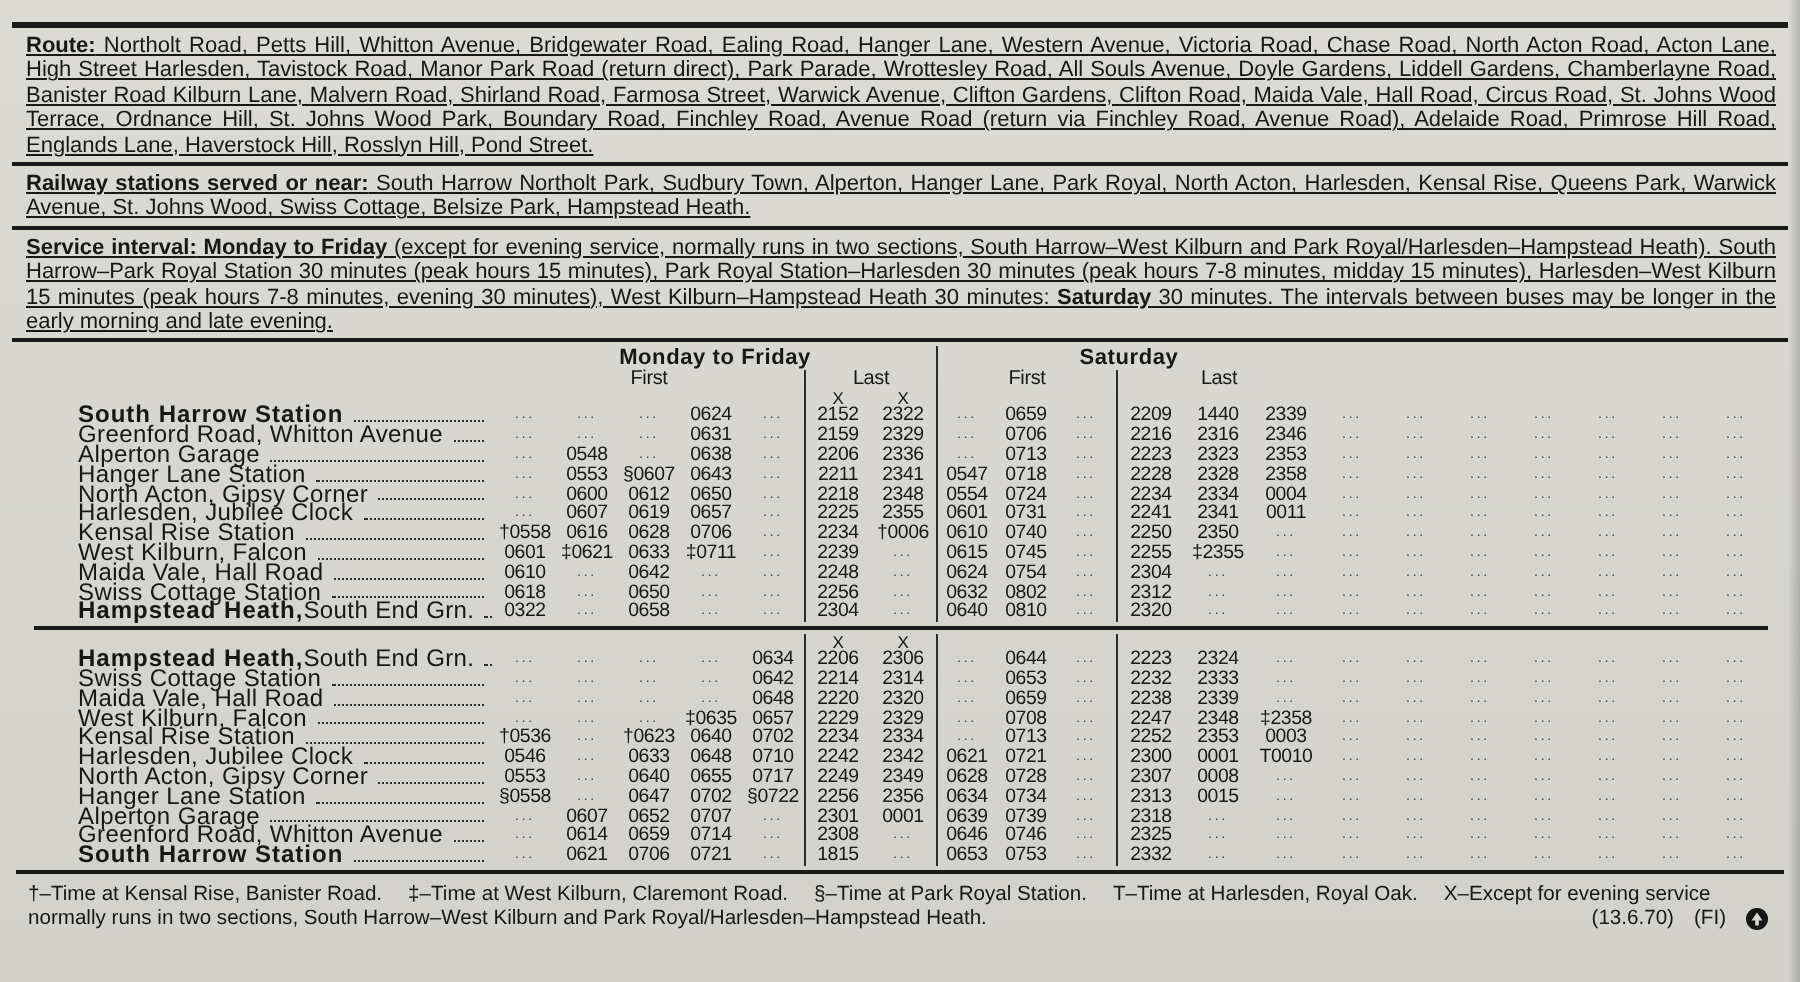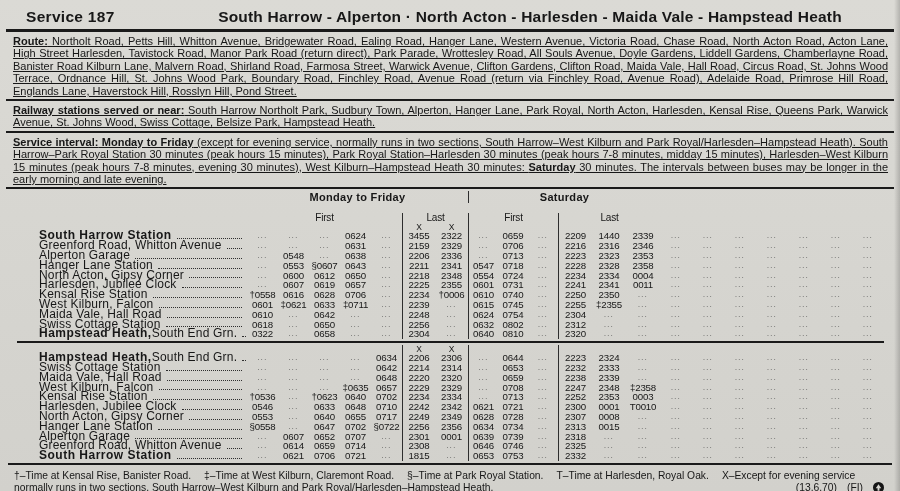--- a/index.html
+++ b/index.html
@@ -21,21 +21,21 @@
   
   .para{padding:3px 12px 2px 13px;font-size:11px;line-height:12.4px;text-align:justify;text-decoration:underline;}
   .para .lbl{font-weight:bold;}
   .para b{font-weight:bold;}
 
   
   .ttable{padding:2px 8px 0 9px;}
   .trow{display:grid;grid-template-columns:238px repeat(5,31px) repeat(2,33px) repeat(3,30px) repeat(3,34px) repeat(7,32px);}
   .tc{height:9.8px;line-height:9.8px;text-align:center;font-size:9.7px;letter-spacing:-.2px;white-space:nowrap;overflow:visible;}
   .hA .tc{height:12px;line-height:12px;font-size:11px;font-weight:bold;letter-spacing:.3px;}
-  .hB .tc{height:10px;line-height:10px;font-size:10px;margin-top:10px;}
+  .hB .tc{height:10px;line-height:10px;font-size:10px;}
   .xrow .tc{height:8px;line-height:8px;font-size:8.5px;}
   .bl{border-left:1px solid #2d2d2d;}
   .dots{font-size:7px;letter-spacing:1.4px;color:#3c3c3c;}
   .label{display:flex;align-items:flex-end;padding-left:30px;text-align:left;font-size:12px;letter-spacing:.2px;}
   .label .nm1,.label .nm2{white-space:nowrap;}
   .rbold .nm1{font-weight:bold;letter-spacing:.5px;}
   .leader{flex:1;border-bottom:1.7px dotted #2e2e2e;margin:0 5px 2px 5px;min-width:4px;}
 
   
   .foot{position:relative;padding:3px 14px 0 14px;font-size:10.3px;line-height:11.6px;height:40px;}
@@ -43,22 +43,20 @@
   .fright{position:absolute;right:16px;top:15px;display:flex;gap:10px;font-size:10.3px;}
   .roundel{display:inline-block;vertical-align:middle;}
 </style>
 </head>
 <body>
 
 <div class="page">
   <div class="edge-shade"></div>
 
   <div class="hdr">
-    <span class="svc">Service 187</span>
-    <span class="ttl">South Harrow - Alperton · North Acton - Harlesden - Maida Vale - Hampstead Heath</span>
   </div>
   <div class="rule thick"></div>
 
   <div class="para"><span class="lbl">Route:</span><span> Northolt Road, Petts Hill, Whitton Avenue, Bridgewater Road, Ealing Road, Hanger Lane, Western Avenue, Victoria Road, Chase Road, North Acton Road, Acton Lane, High Street Harlesden, Tavistock Road, Manor Park Road (return direct), Park Parade, Wrottesley Road, All Souls Avenue, Doyle Gardens, Liddell Gardens, Chamberlayne Road, Banister Road Kilburn Lane, Malvern Road, Shirland Road, Farmosa Street, Warwick Avenue, Clifton Gardens, Clifton Road, Maida Vale, Hall Road, Circus Road, St. Johns Wood Terrace, Ordnance Hill, St. Johns Wood Park, Boundary Road, Finchley Road, Avenue Road (return via Finchley Road, Avenue Road), Adelaide Road, Primrose Hill Road, Englands Lane, Haverstock Hill, Rosslyn Hill, Pond Street.</span></div>
   <div class="rule"></div>
 
   <div class="para"><span class="lbl">Railway stations served or near:</span><span> South Harrow Northolt Park, Sudbury Town, Alperton, Hanger Lane, Park Royal, North Acton, Harlesden, Kensal Rise, Queens Park, Warwick Avenue, St. Johns Wood, Swiss Cottage, Belsize Park, Hampstead Heath.</span></div>
   <div class="rule"></div>
 
   <div class="para" id="interval-para"><span class="lbl">Service interval:</span><b> Monday to Friday</b><span> (except for evening service, normally runs in two sections, South Harrow–West Kilburn and Park Royal/Harlesden–Hampstead Heath). South Harrow–Park Royal Station 30 minutes (peak hours 15 minutes), Park Royal Station–Harlesden 30 minutes (peak hours 7-8 minutes, midday 15 minutes), Harlesden–West Kilburn 15 minutes (peak hours 7-8 minutes, evening 30 minutes), West Kilburn–Hampstead Heath 30 minutes: </span><b>Saturday</b><span> 30 minutes. The intervals between buses may be longer in the early morning and late evening.</span></div>
@@ -104,21 +102,21 @@
         <div class="trow rbold">
           <div class="tc label">
             <span class="nm1">South Harrow Station</span>
             <span class="leader"></span>
           </div>
           <div class="tc dots">...</div>
           <div class="tc dots">...</div>
           <div class="tc dots">...</div>
           <div class="tc">0624</div>
           <div class="tc dots">...</div>
-          <div class="tc bl">3455</div>
+          <div class="tc bl">2152</div>
           <div class="tc">2322</div>
           <div class="tc bl dots">...</div>
           <div class="tc">0659</div>
           <div class="tc dots">...</div>
           <div class="tc bl">2209</div>
           <div class="tc">1440</div>
           <div class="tc">2339</div>
           <div class="tc dots">...</div>
           <div class="tc dots">...</div>
           <div class="tc dots">...</div>

